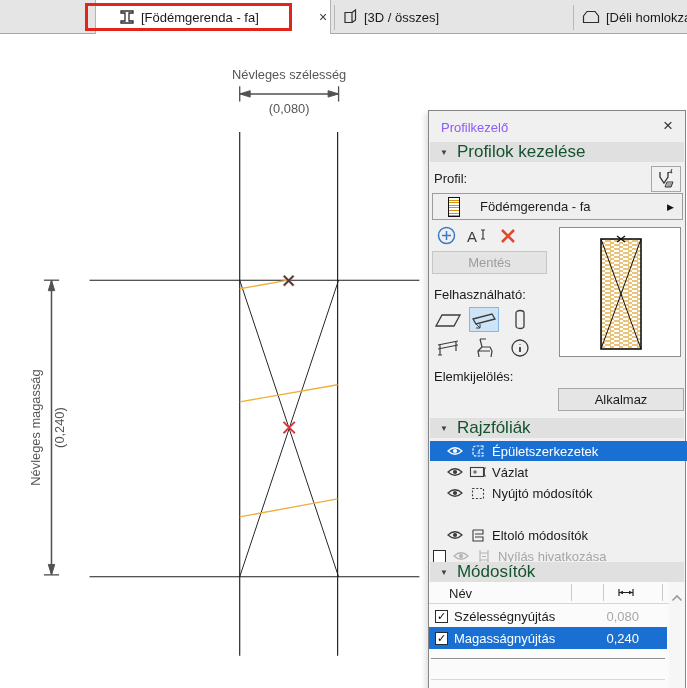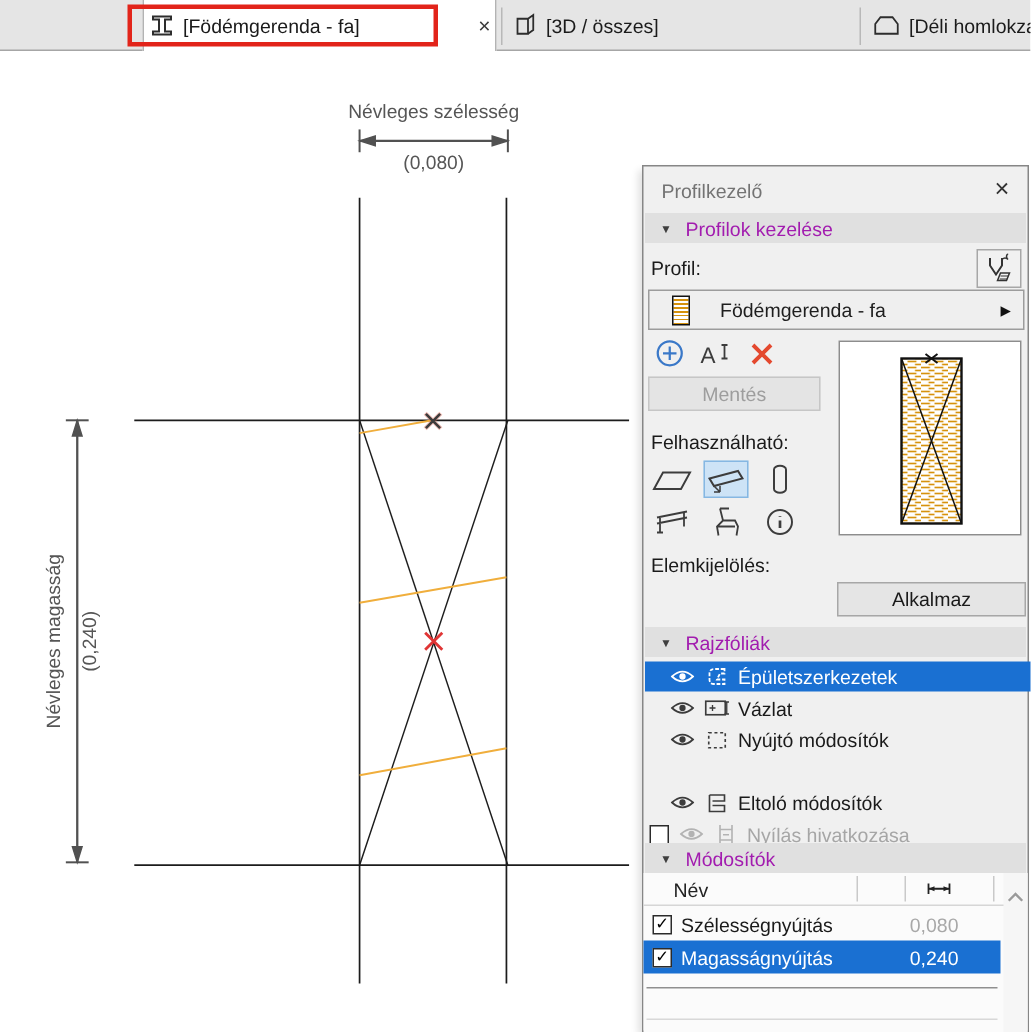--- a/index.html
+++ b/index.html
@@ -4,38 +4,38 @@
 <style>
   html,body{margin:0;padding:0;}
   body{font-family:"Liberation Sans",sans-serif;}
   #screen{position:relative;width:687px;height:688px;background:#ffffff;overflow:hidden;
           font-family:"Liberation Sans",sans-serif;color:#1e1e1e;}
   
   #tabbar{position:absolute;left:0;top:0;width:687px;height:34px;background:#e5e5e5;
           border-bottom:1px solid #a6a6a6;box-sizing:border-box;z-index:20;}
   .tab-active{position:absolute;left:95px;top:0;width:236px;height:34px;background:#ffffff;
           border-left:1px solid #b3b3b3;border-right:1px solid #b3b3b3;box-sizing:border-box;
-          display:flex;align-items:center;padding-left:3px;}
+          display:flex;align-items:center;padding-left:22px;}
   .tab-label{font-size:13px;color:#1a1a1a;white-space:nowrap;margin-left:5px;}
   .tab-sep{position:absolute;top:5px;width:1px;height:25px;background:#b8b8b8;}
   .tab-plain{position:absolute;top:0;height:34px;display:flex;align-items:center;}
   #tab-close{position:absolute;left:312px;top:0;width:22px;height:34px;display:flex;align-items:center;
           justify-content:center;font-size:14px;color:#3c3c3c;cursor:default;}
   #red-annotation{position:absolute;left:85px;top:3px;width:207px;height:28px;
           border:3px solid #e2241a;box-sizing:border-box;z-index:30;pointer-events:none;}
   
   #panel{position:absolute;left:428px;top:110px;width:258px;height:578px;background:#f0f0f0;
          border:1px solid #868686;box-sizing:border-box;z-index:25;
          box-shadow:-3px 3px 5px rgba(0,0,0,0.12);font-size:13px;}
-  #panel-title{position:absolute;left:12px;top:9px;font-size:13px;color:#737373;}
+  #panel-title{position:absolute;left:12px;top:9px;font-size:13px;color:#8b5cf6;}
   #panel-close{position:absolute;right:12px;top:5px;font-size:17px;color:#333;}
   .section-bar{position:absolute;left:1px;width:254px;height:20px;background:#e0e0e0;
          display:flex;align-items:center;}
   .collapse-glyph{font-size:8px;color:#3f3f3f;margin:0 9px 0 10px;}
-  .section-label{font-size:13px;color:#a21caf;}
+  .section-label{font-size:17px;color:#14532d;}
   .plabel{position:absolute;font-size:13px;color:#1a1a1a;}
   .btn{position:absolute;background:#e5e5e5;border:1px solid #a7a7a7;box-sizing:border-box;
        display:flex;align-items:center;justify-content:center;font-size:13px;color:#1a1a1a;}
   .btn-disabled{background:#e4e4e4;border:1px solid #c6c6c6;color:#9d9d9d;}
   .icon-btn{position:absolute;width:30px;height:25px;display:flex;align-items:center;justify-content:center;}
   .icon-btn.sel{background:#cde3f6;border:1px solid #86b7e2;box-sizing:border-box;}
   #profile-dropdown{position:absolute;left:3px;top:82px;width:251px;height:27px;background:#efefef;
        border:1px solid #9c9c9c;box-sizing:border-box;display:flex;align-items:center;}
   .hatch{background:repeating-linear-gradient(180deg,#ffffff 0px,#ffffff 1.6px,#d6920c 1.6px,#d6920c 2.6px);}
   #preview-box{position:absolute;left:130px;top:116px;width:122px;height:130px;background:#ffffff;

